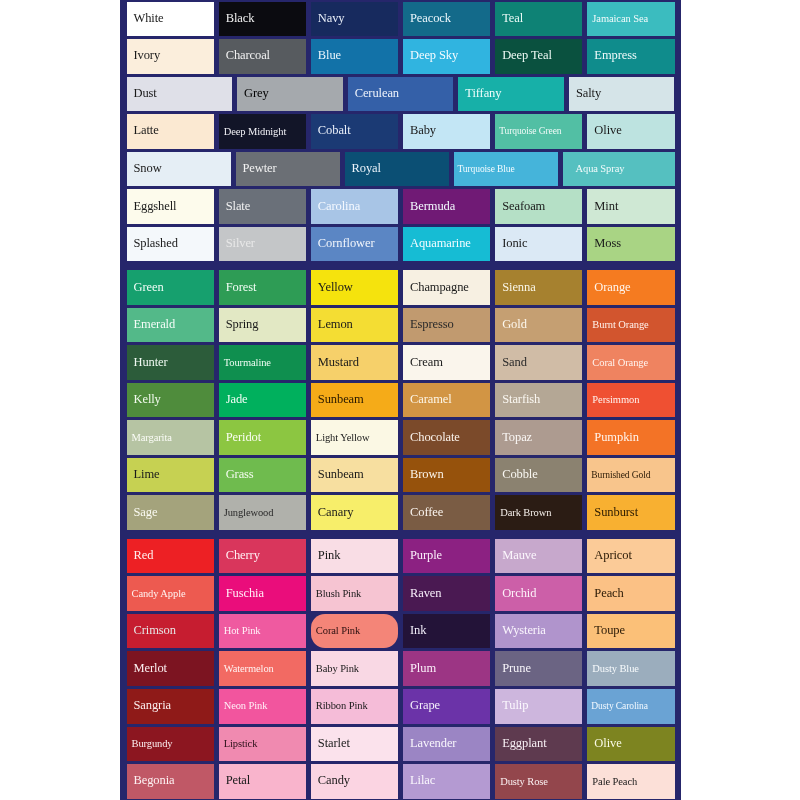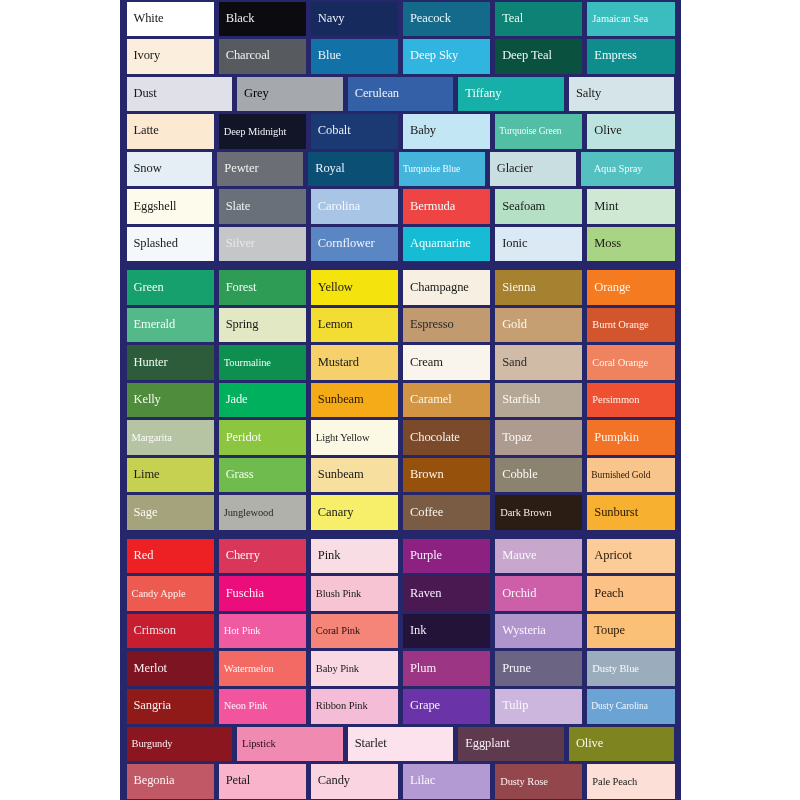--- a/index.html
+++ b/index.html
@@ -153,38 +153,35 @@
         </div>
         <div class="swatch" style="background: rgb(107, 111, 117);">
           <span class="swatch-label" style="color: rgb(242, 242, 242);">Pewter</span>
         </div>
         <div class="swatch" style="background: rgb(11, 79, 116);">
           <span class="swatch-label" style="color: rgb(234, 243, 250);">Royal</span>
         </div>
         <div class="swatch" style="background: rgb(69, 180, 218);">
           <span class="swatch-label tighter" style="color: rgb(244, 252, 255);">Turquoise Blue</span>
         </div>
-        <div class="swatch" style="background: rgb(200, 222, 224);">
-          <span class="swatch-label" style="color: rgb(26, 26, 26);">Glacier</span>
-        </div>
         <div class="swatch" style="background: rgb(85, 192, 192); padding-left: 8px;">
           <span class="swatch-label tight" style="color: rgb(242, 251, 251);">Aqua Spray</span>
         </div>
       </div>
       <div class="swatch-row">
         <div class="swatch" style="background: rgb(253, 251, 236);">
           <span class="swatch-label" style="color: rgb(26, 26, 26);">Eggshell</span>
         </div>
         <div class="swatch" style="background: rgb(106, 112, 121);">
           <span class="swatch-label" style="color: rgb(242, 242, 242);">Slate</span>
         </div>
         <div class="swatch" style="background: rgb(168, 197, 230);">
           <span class="swatch-label" style="color: rgb(245, 249, 255);">Carolina</span>
         </div>
-        <div class="swatch" style="background: #ef4444; text-align: center;">
+        <div class="swatch" style="background: #701a75; text-align: center;">
           <span class="swatch-label" style="color: rgb(244, 252, 255);">Bermuda</span>
         </div>
         <div class="swatch" style="background: rgb(181, 224, 198);">
           <span class="swatch-label" style="color: rgb(26, 26, 26);">Seafoam</span>
         </div>
         <div class="swatch" style="background: rgb(207, 232, 212);">
           <span class="swatch-label" style="color: rgb(26, 26, 26);">Mint</span>
         </div>
       </div>
       <div class="swatch-row">
@@ -393,21 +390,21 @@
           <span class="swatch-label" style="color: rgb(42, 26, 6);">Peach</span>
         </div>
       </div>
       <div class="swatch-row">
         <div class="swatch" style="background: rgb(198, 29, 48);">
           <span class="swatch-label" style="color: #e5e5e5;">Crimson</span>
         </div>
         <div class="swatch" style="background: rgb(239, 90, 160);">
           <span class="swatch-label tight" style="color: rgb(255, 240, 247);">Hot Pink</span>
         </div>
-        <div class="swatch" style="background: rgb(244, 133, 120);">
+        <div class="swatch" style="background: rgb(244, 133, 120); border-radius: 14px;">
           <span class="swatch-label tight" style="color: rgb(42, 16, 16);">Coral Pink</span>
         </div>
         <div class="swatch" style="background: rgb(35, 19, 56);">
           <span class="swatch-label" style="color: rgb(242, 238, 250);">Ink</span>
         </div>
         <div class="swatch" style="background: rgb(176, 148, 204);">
           <span class="swatch-label" style="color: rgb(250, 246, 253);">Wysteria</span>
         </div>
         <div class="swatch" style="background: rgb(251, 192, 120);">
           <span class="swatch-label" style="color: rgb(42, 26, 6);">Toupe</span>
@@ -455,20 +452,23 @@
       </div>
       <div class="swatch-row">
         <div class="swatch" style="background: rgb(140, 22, 32);">
           <span class="swatch-label tight" style="color: rgb(251, 238, 239);">Burgundy</span>
         </div>
         <div class="swatch" style="background: rgb(240, 138, 176);">
           <span class="swatch-label tight" style="color: rgb(42, 16, 24);">Lipstick</span>
         </div>
         <div class="swatch" style="background: rgb(251, 226, 236);">
           <span class="swatch-label" style="color: rgb(26, 26, 26);">Starlet</span>
+        </div>
+        <div class="swatch" style="background: rgb(155, 133, 196);">
+          <span class="swatch-label" style="color: rgb(248, 246, 252);">Lavender</span>
         </div>
         <div class="swatch" style="background: rgb(94, 58, 79);">
           <span class="swatch-label" style="color: rgb(247, 240, 244);">Eggplant</span>
         </div>
         <div class="swatch" style="background: rgb(125, 132, 32);">
           <span class="swatch-label" style="color: rgb(249, 250, 230);">Olive</span>
         </div>
       </div>
       <div class="swatch-row">
         <div class="swatch" style="background: rgb(192, 88, 102);">

